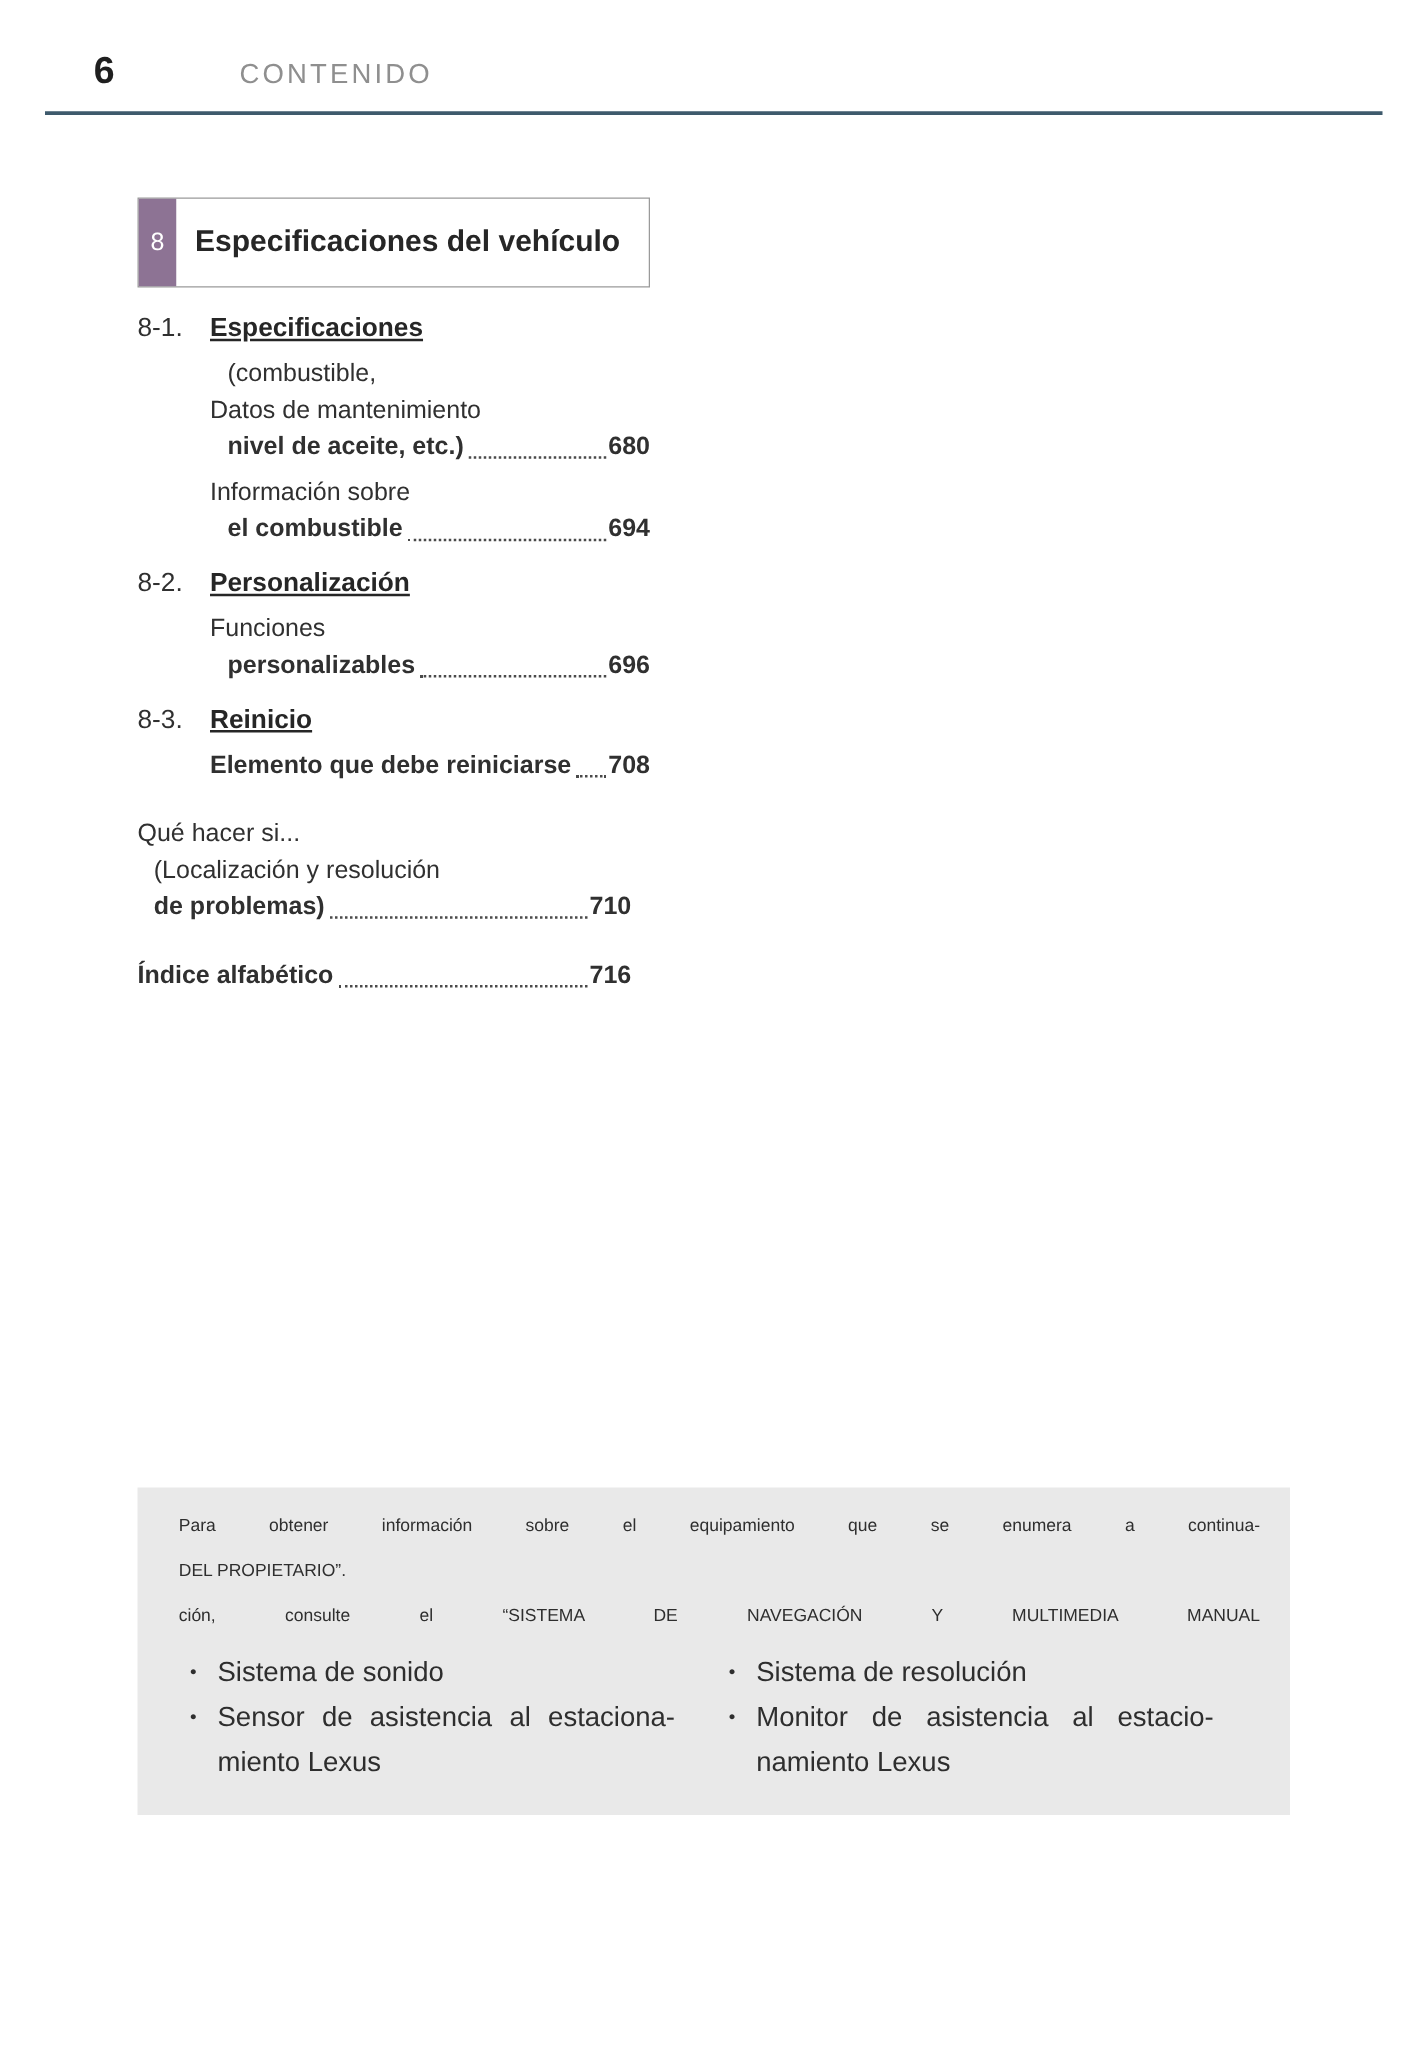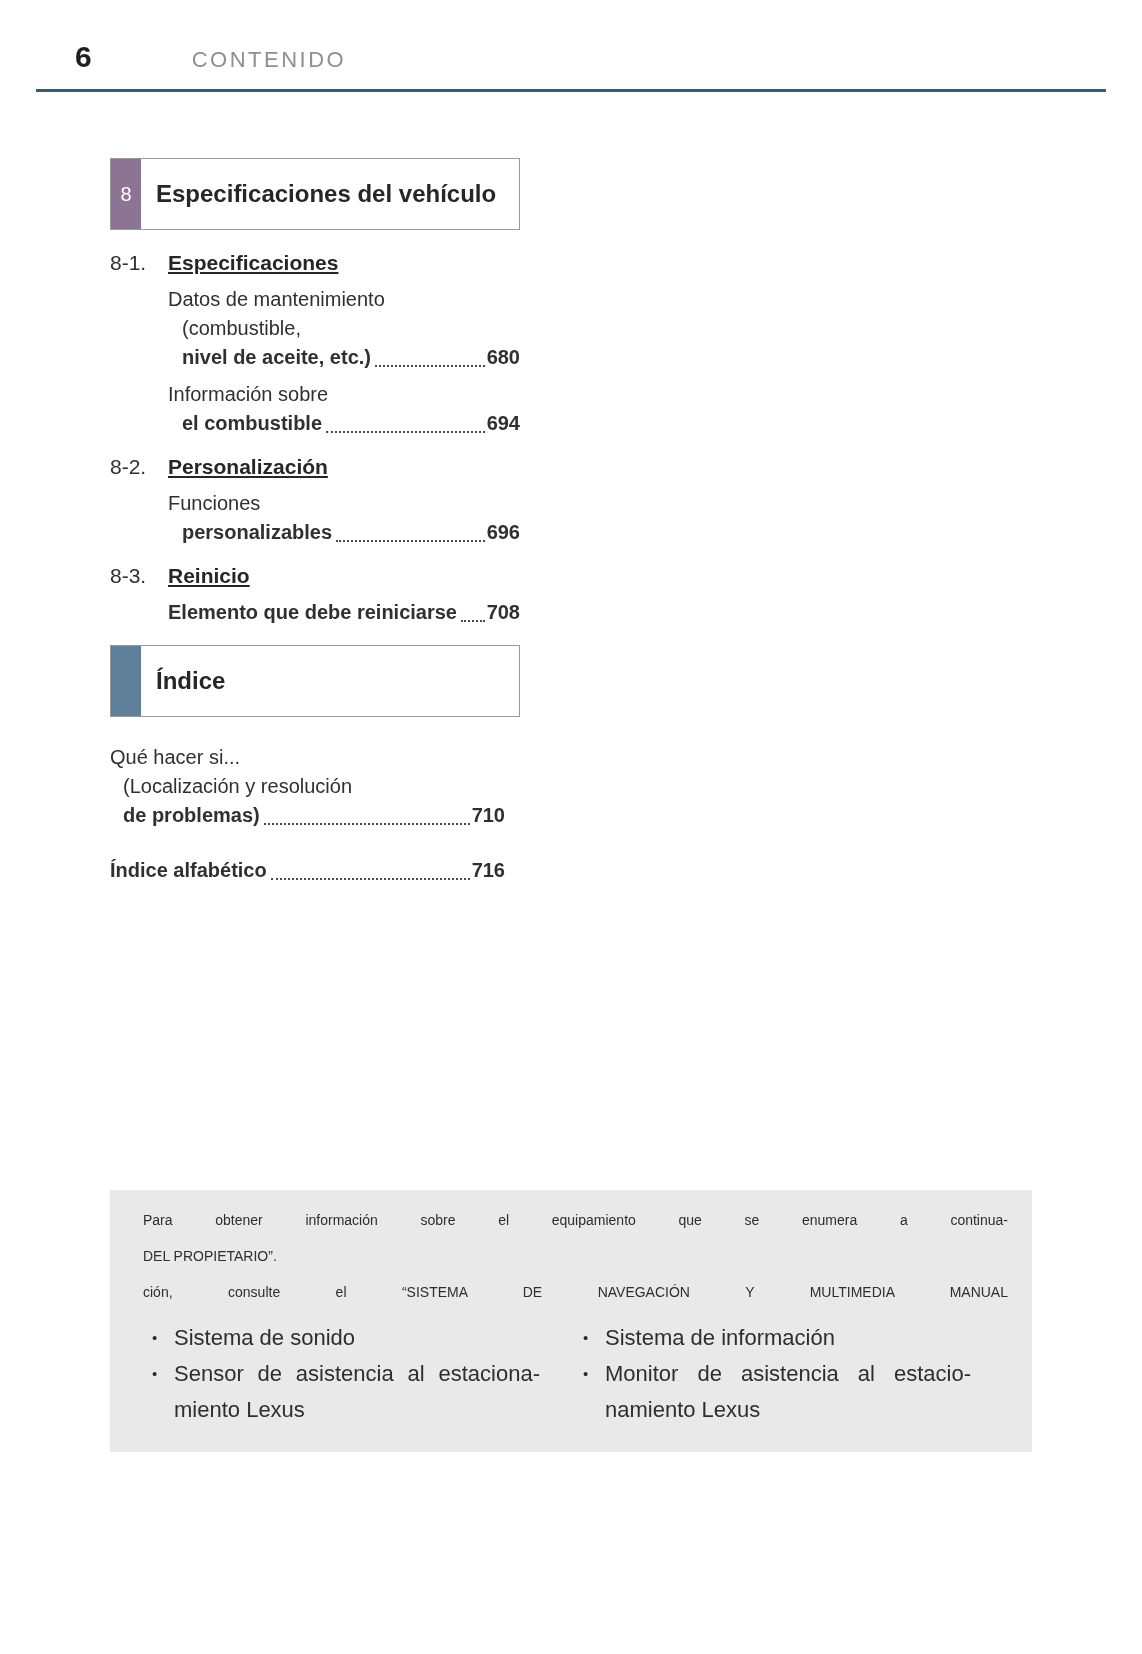--- a/index.html
+++ b/index.html
@@ -133,22 +133,22 @@
       <div class="chapter-tab" style="background: rgb(141, 115, 148);">8</div>
       <div class="chapter-title">Especificaciones del vehículo</div>
     </div>
 
     <div class="toc-group">
       <div class="group-head">
         <span class="g-num">8-1.</span>
         <span class="g-title">Especificaciones</span>
       </div>
       <div class="entry">
+        <div class="line cont">(combustible,</div>
         <div class="line">Datos de mantenimiento</div>
-        <div class="line cont">(combustible,</div>
         <div class="line cont lastline">
           <span class="lt">nivel de aceite, etc.)</span>
           <span class="leader"></span>
           <span class="pg">680</span>
         </div>
       </div>
       <div class="entry">
         <div class="line">Información sobre</div>
         <div class="line cont lastline">
           <span class="lt">el combustible</span>
@@ -180,24 +180,20 @@
       </div>
       <div class="entry">
         <div class="line lastline">
           <span class="lt">Elemento que debe reiniciarse</span>
           <span class="leader"></span>
           <span class="pg">708</span>
         </div>
       </div>
     </div>
 
-    <div class="chapter-box index-box">
-      <div class="chapter-tab index-tab" style="background: rgb(93, 127, 151);"></div>
-      <div class="chapter-title">Índice</div>
-    </div>
 
     <div class="index-entries">
       <div class="index-entry">
         <div class="line">Qué hacer si...</div>
         <div class="line cont">(Localización y resolución</div>
         <div class="line cont lastline">
           <span class="lt">de problemas)</span>
           <span class="leader"></span>
           <span class="pg">710</span>
         </div>
@@ -232,21 +228,21 @@
           <span class="btext">
             <span class="bline just" style="display:block">Sensor de asistencia al estaciona-</span>
             <span class="bline" style="display:block">miento Lexus</span>
           </span>
         </div>
       </div>
       <div class="bcol bcol-right">
         <div class="bitem">
           <span class="bmark">•</span>
           <span class="btext">
-            <span class="bline">Sistema de información</span>
+            <span class="bline">Sistema de resolución</span>
           </span>
         </div>
         <div class="bitem">
           <span class="bmark">•</span>
           <span class="btext">
             <span class="bline just" style="display:block">Monitor de asistencia al estacio-</span>
             <span class="bline" style="display:block">namiento Lexus</span>
           </span>
         </div>
       </div>

